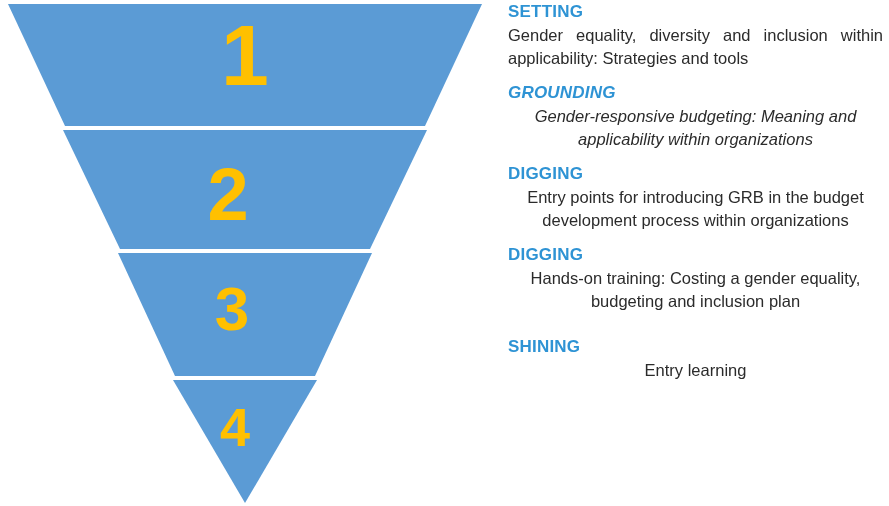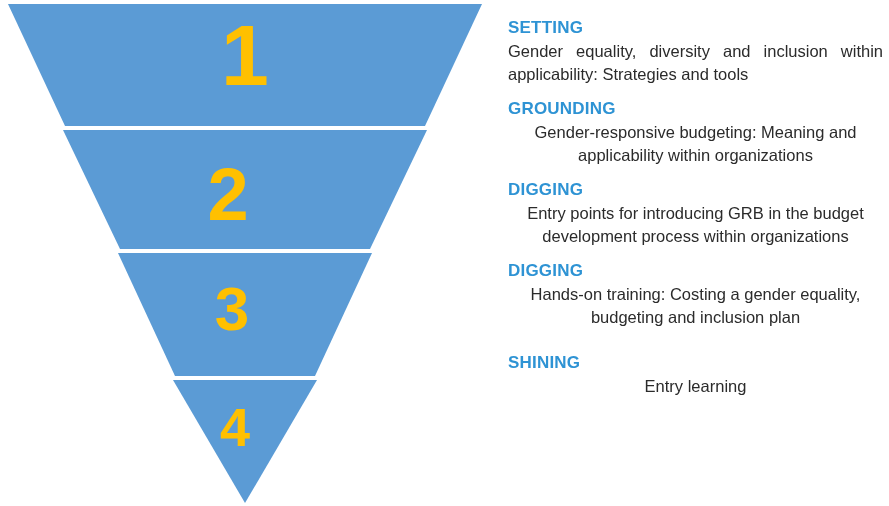--- a/index.html
+++ b/index.html
@@ -62,22 +62,22 @@
     margin-bottom: 2px;
   }
   .block-body {
     color: #2b2b2b;
     font-size: 16.5px;
     line-height: 1.38;
     text-align: justify;
   }
   .block-body.noj { text-align: center; }
 
-  .b1 { margin-top: 18px; }
-  .b2 { margin-top: 12px; }
+  .b1 { margin-top: 2px; }
+  .b2 { margin-top: 12px; font-style: italic; }
   .b3 { margin-top: 3px; }
   .b4 { margin-top: 13px; }
   .b5 { margin-top: 24px; }
 </style>
 </head>
 <body>
 
 <div class="canvas">
 
   <div class="funnel">

